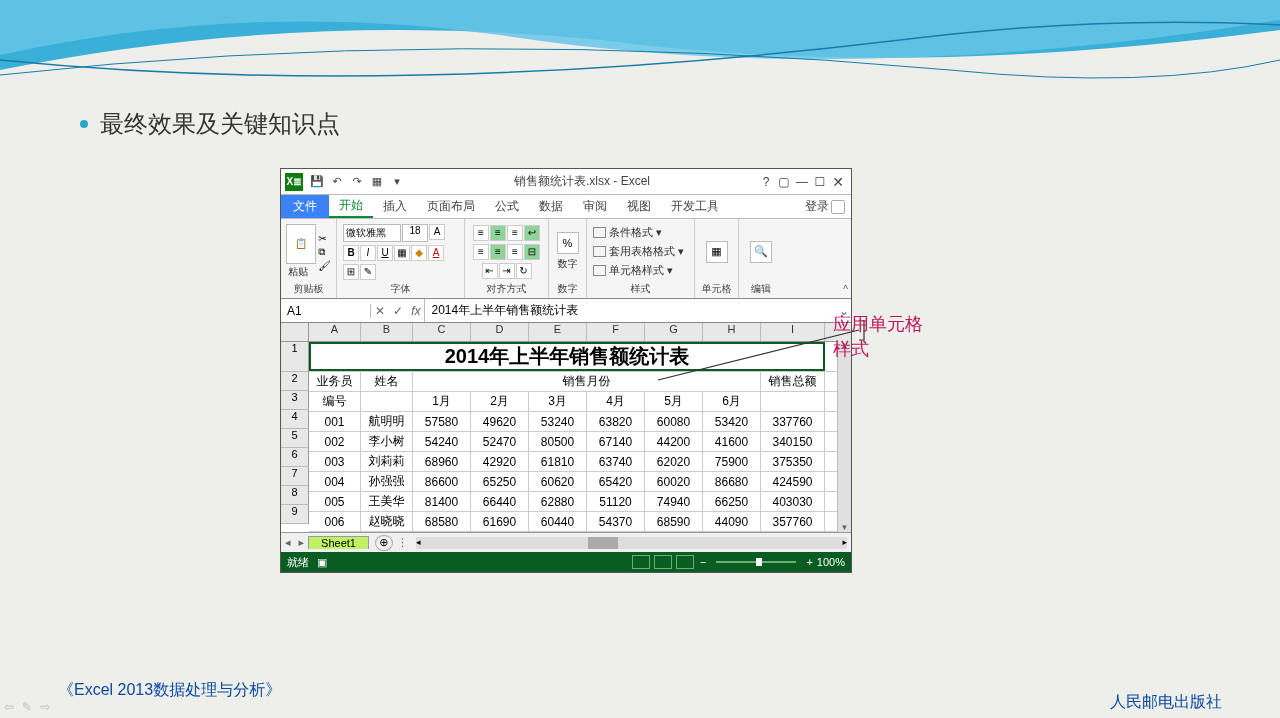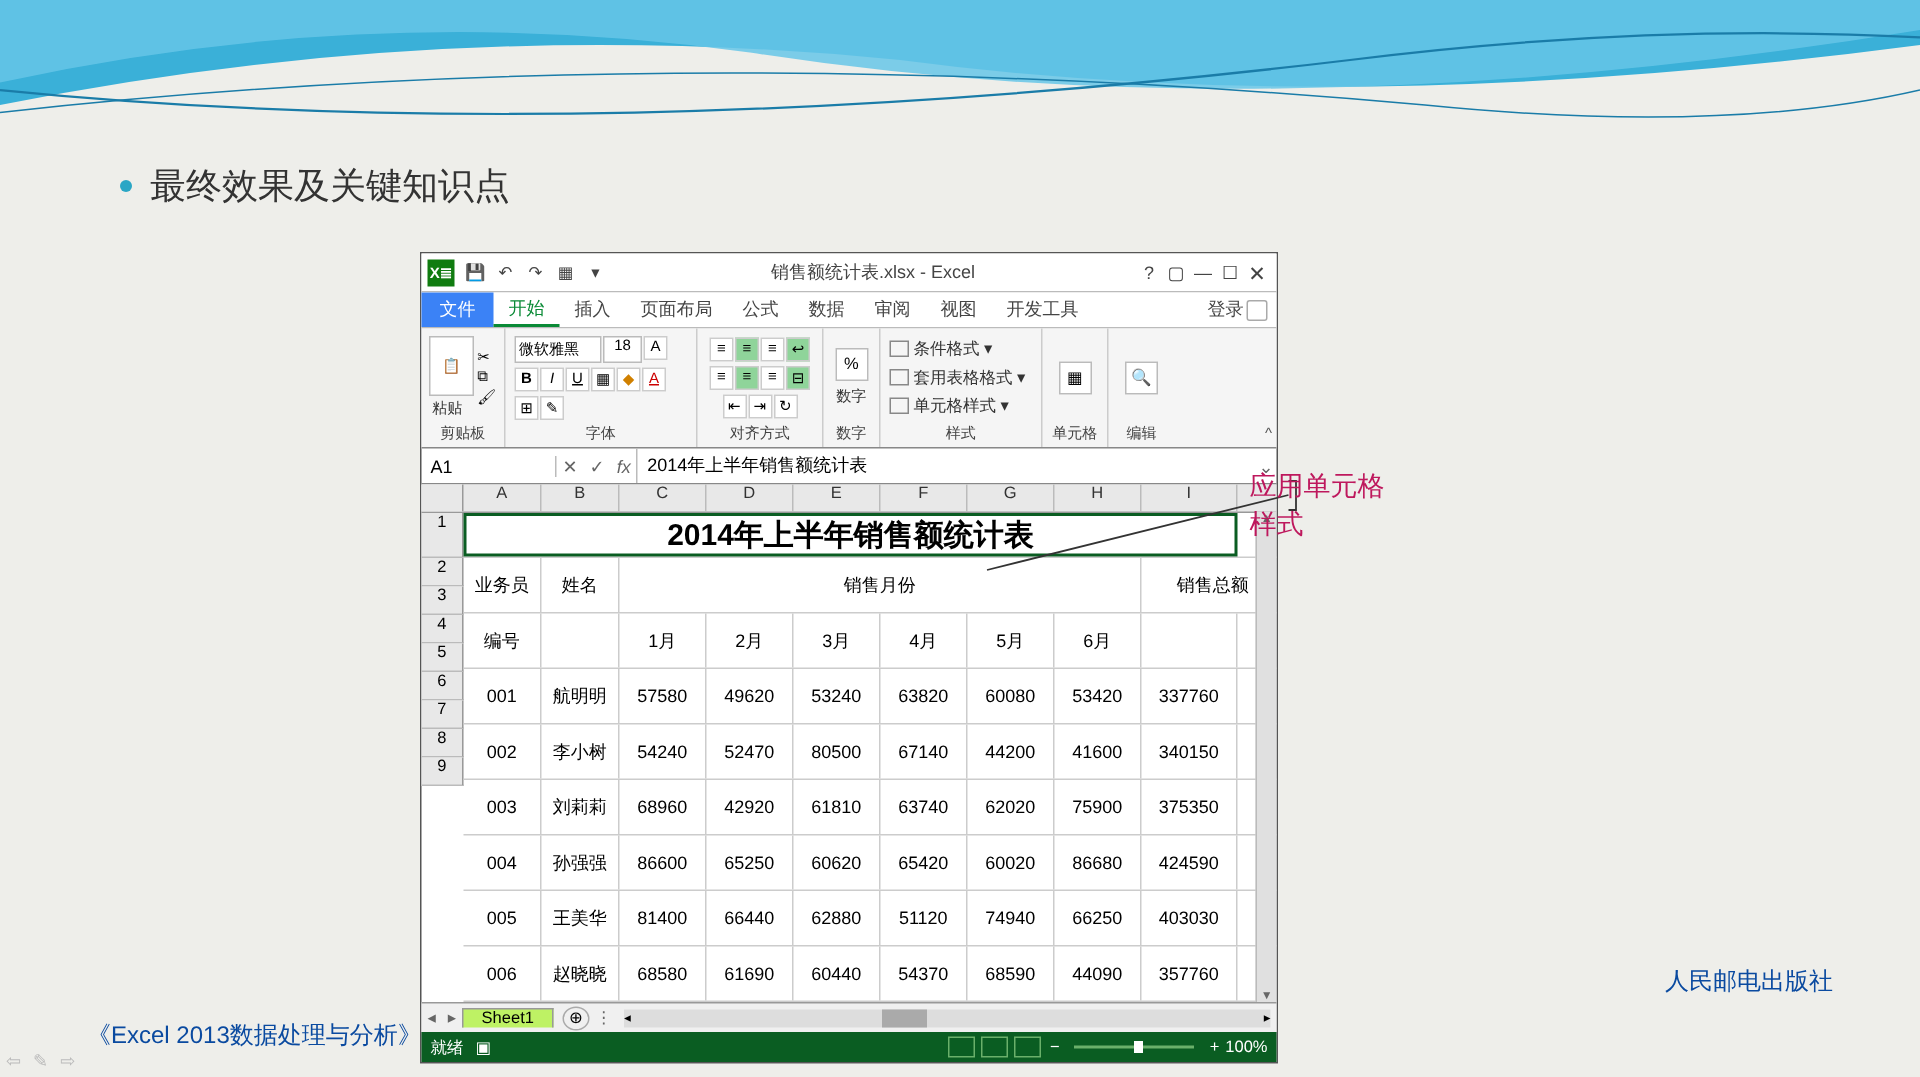--- a/index.html
+++ b/index.html
@@ -105,21 +105,21 @@
 .corner { width: 28px; height: 18px; border-right: 1px solid #999; background: #e8e8e8; }
 .col-h { height: 18px; text-align: center; font-size: 11px; border-right: 1px solid #bbb; color: #333; }
 .col-A, .col-B { width: 52px; }
 .col-C, .col-D, .col-E, .col-F, .col-G, .col-H { width: 58px; }
 .col-I { width: 64px; }
 .grid-body { display: flex; }
 .row-headers { width: 28px; }
 .row-h { height: 19px; border-bottom: 1px solid #bbb; border-right: 1px solid #999; text-align: center; font-size: 11px; background: #e8e8e8; }
 .row-h.tall { height: 30px; }
 .cells { flex: 1; }
-.row { display: flex; height: 37px; border-bottom: 1px solid #ccc; }
+.row { display: flex; height: 20px; border-bottom: 1px solid #ccc; }
 .row.title-row { height: 30px; }
 .cell { border-right: 1px solid #ccc; font-size: 12px; text-align: center; display: flex; align-items: center; justify-content: center; }
 .title-cell {
   width: 516px; font-size: 20px; font-weight: bold;
   font-family: "SimHei", sans-serif;
   border: 2px solid #0a5d22;
 }
 .hdr { font-size: 12px; }
 .scroll-v { position: absolute; right: 0; top: 18px; width: 14px; bottom: 0; background: #e0e0e0; border-left: 1px solid #bbb; }
 .scroll-v::before { content: "▲"; position: absolute; top: 0; left: 0; right: 0; text-align: center; font-size: 8px; color: #666; }
@@ -158,21 +158,21 @@
   position: absolute; left: 618px; top: 320px;
   width: 250px; height: 70px; pointer-events: none;
 }
 
 
 .footer-left {
   position: absolute; left: 58px; top: 680px;
   font-size: 16px; color: #0a4aa0;
 }
 .footer-right {
-  position: absolute; right: 58px; top: 644px;
+  position: absolute; right: 58px; top: 692px;
   font-size: 16px; color: #0a4aa0;
 }
 .nav-icons {
   position: absolute; left: 4px; top: 700px;
   display: flex; gap: 8px; color: #bbb; font-size: 12px;
 }
 </style>
 </head>
 <body>
 
@@ -364,21 +364,21 @@
         <div class="row-h">9</div>
       </div>
       <div class="cells">
         <div class="row title-row">
           <div class="cell title-cell">2014年上半年销售额统计表</div>
         </div>
         <div class="row">
           <div class="cell col-A hdr">业务员</div>
           <div class="cell col-B hdr" style="border-bottom:none;">姓名</div>
           <div class="cell hdr" style="width:348px;">销售月份</div>
-          <div class="cell col-I hdr" style="border-bottom:none;margin-left:16px;">销售总额</div>
+          <div class="cell col-I hdr" style="border-bottom:none;">销售总额</div>
         </div>
         <div class="row">
           <div class="cell col-A hdr">编号</div>
           <div class="cell col-B hdr"></div>
           <div class="cell col-C hdr">1月</div>
           <div class="cell col-D hdr">2月</div>
           <div class="cell col-E hdr">3月</div>
           <div class="cell col-F hdr">4月</div>
           <div class="cell col-G hdr">5月</div>
           <div class="cell col-H hdr">6月</div>

